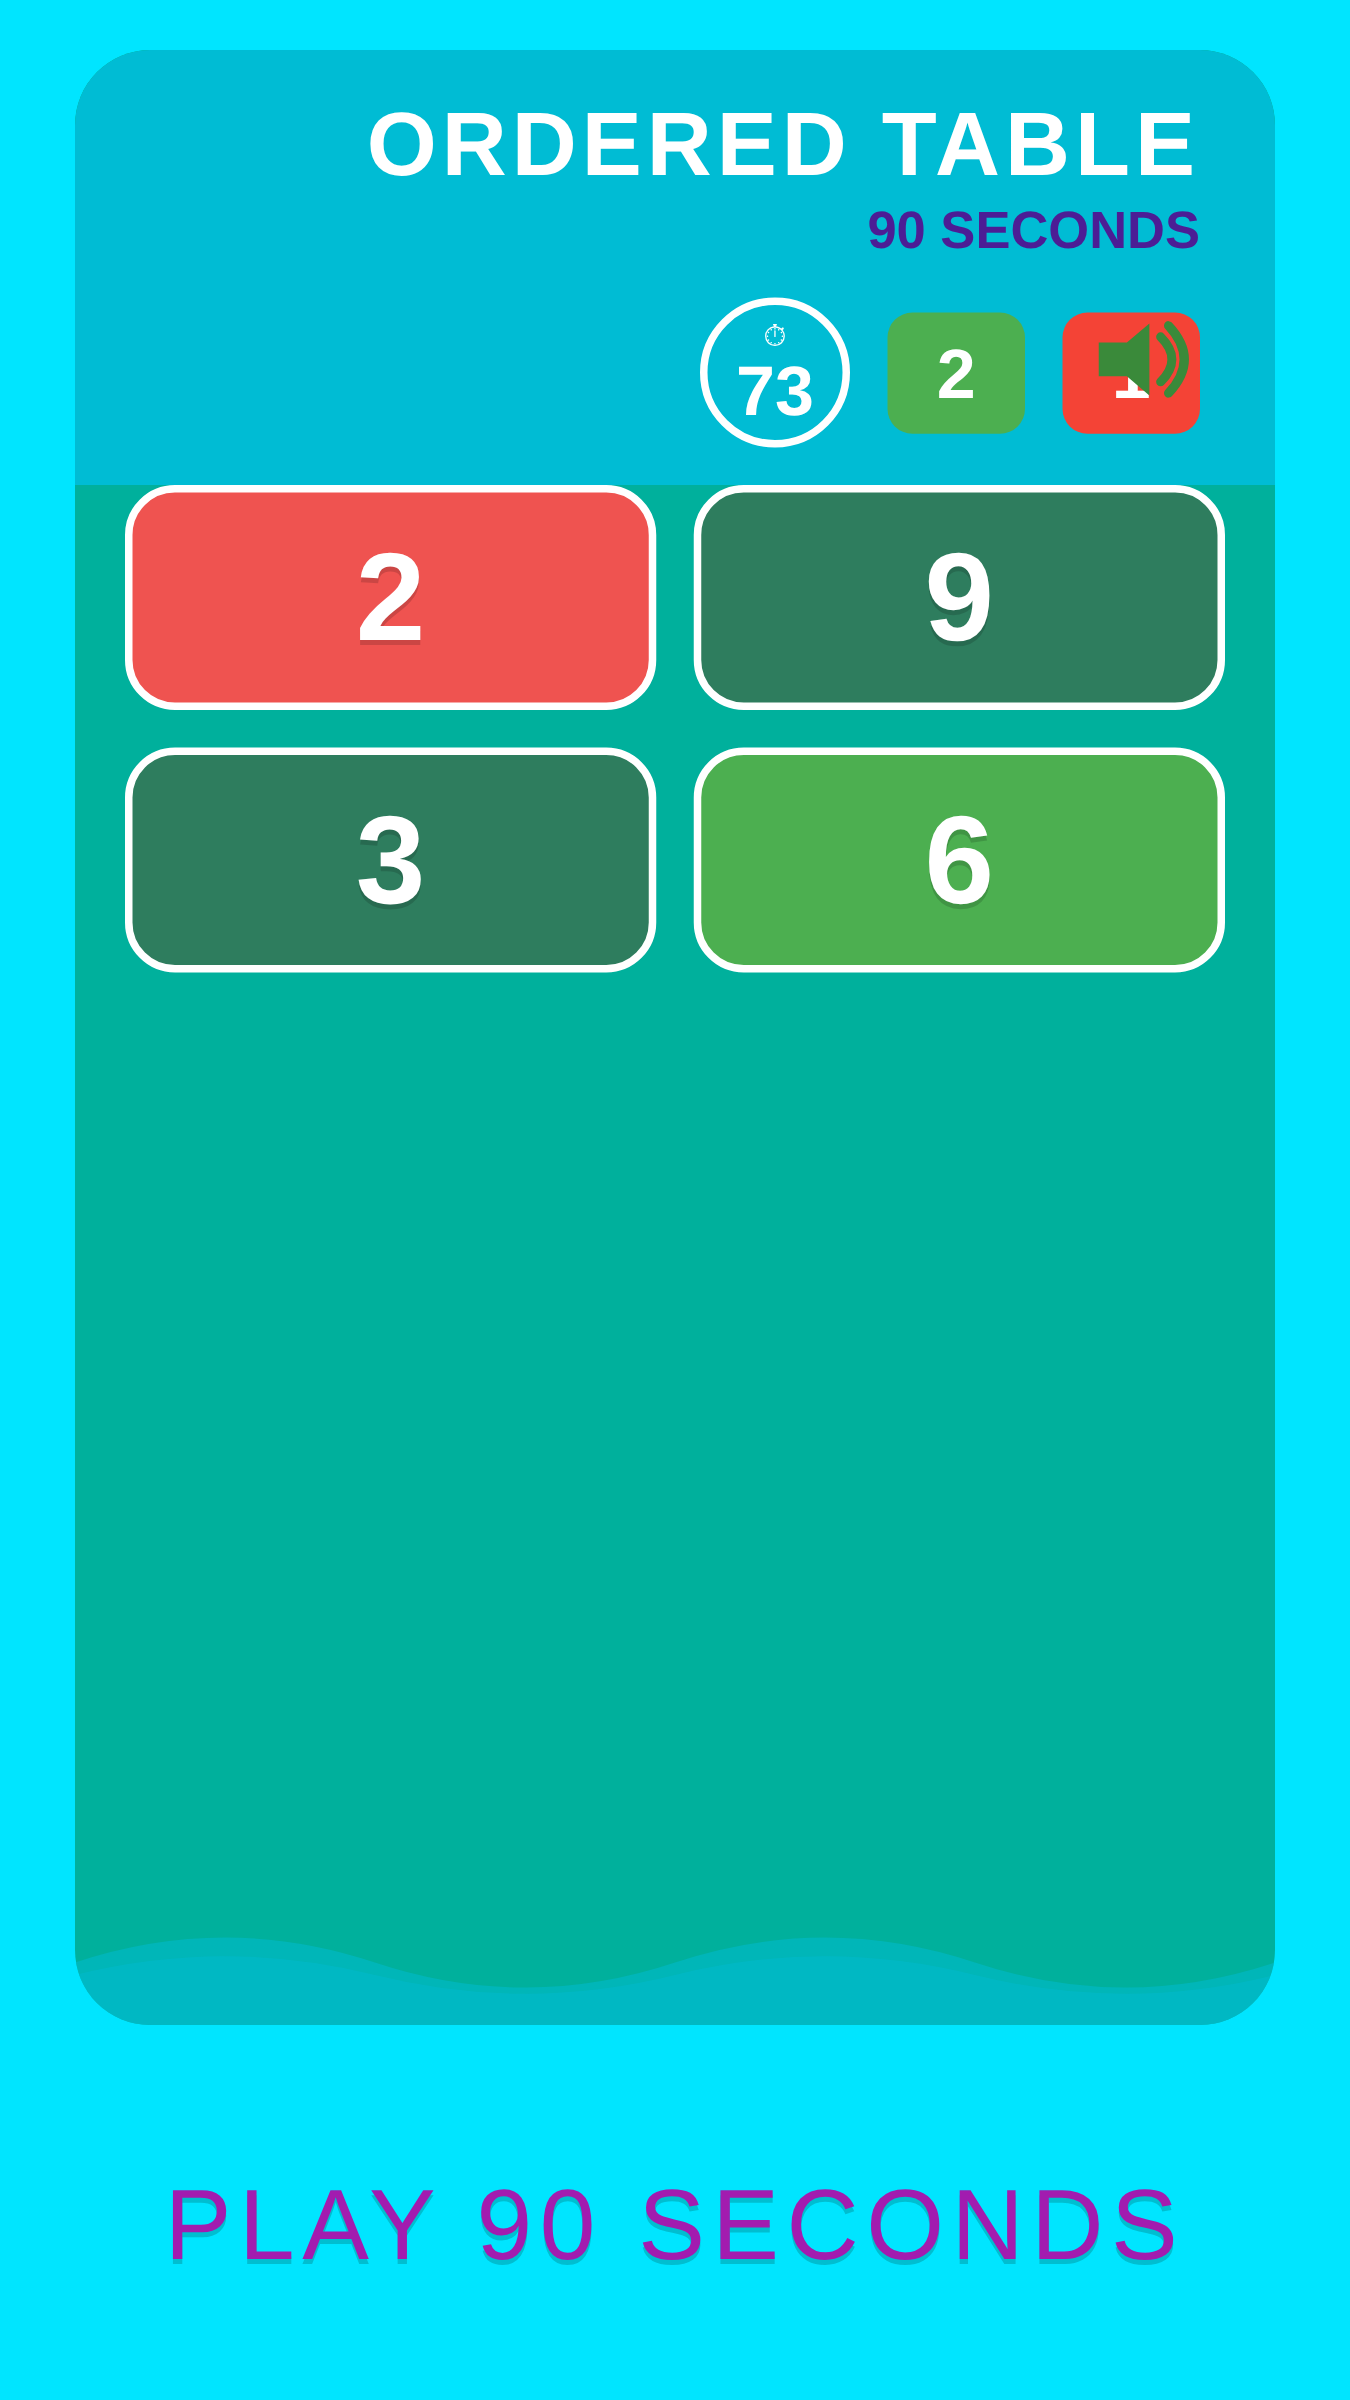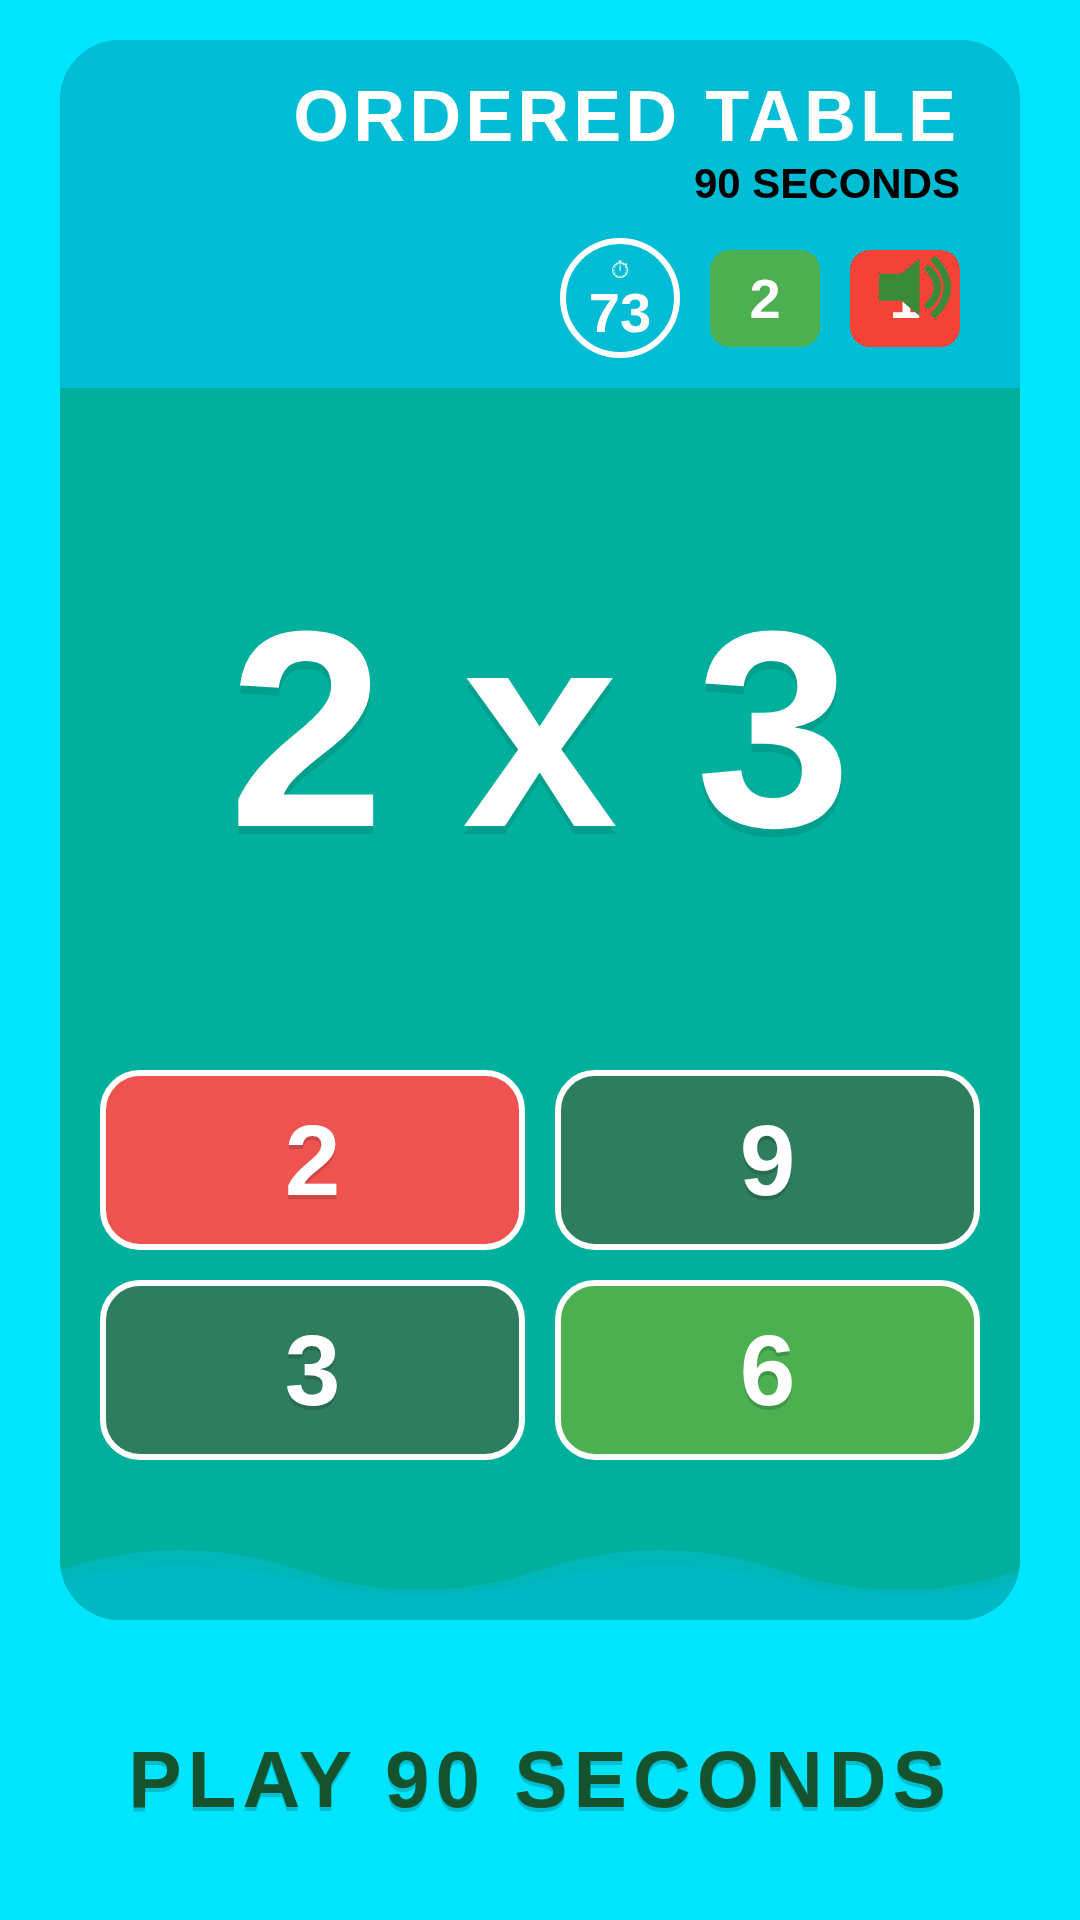--- a/index.html
+++ b/index.html
@@ -54,21 +54,21 @@
       font-weight: 900;
       color: white;
       text-align: center;
       letter-spacing: 4px;
       line-height: 1;
     }
 
     .subtitle {
       font-size: 42px;
       font-weight: 700;
-      color: #000000;
+      color: #4c1d95;
       text-align: center;
       margin-top: 8px;
     }
 
     .stats-row {
       display: flex;
       align-items: center;
       gap: 30px;
       margin-top: 30px;
     }
@@ -187,22 +187,22 @@
     .bottom-area {
       flex: 1;
       display: flex;
       align-items: center;
       justify-content: center;
       margin-top: 20px;
     }
 
     .play-text {
       font-size: 80px;
-      font-weight: 700;
-      color: #14532d;
+      font-weight: 400;
+      color: #a21caf;
       letter-spacing: 6px;
       text-shadow: 0 4px 0 rgba(0,100,100,0.3);
     }
 
     
     .card-bottom-wave {
       position: absolute;
       bottom: 0;
       left: 0;
       width: 100%;
@@ -240,23 +240,20 @@
         <svg viewBox="0 0 100 80" xmlns="http://www.w3.org/2000/svg">
 
           <polygon points="10,25 35,25 55,8 55,72 35,55 10,55" fill="#3a8a3a"></polygon>
 
           <path d="M65,20 Q85,40 65,60" stroke="#3a8a3a" stroke-width="8" fill="none" stroke-linecap="round"></path>
           <path d="M72,10 Q100,40 72,70" stroke="#3a8a3a" stroke-width="8" fill="none" stroke-linecap="round"></path>
         </svg>
       </div>
     </div>
 
-    <div class="question-area">
-      <span class="question-text">2 x 3</span>
-    </div>
 
     <div class="answers-grid">
 
       <div class="answer-btn btn-red">
         <span>2</span>
       </div>
 
       <div class="answer-btn btn-dark-green">
         <span>9</span>
       </div>

